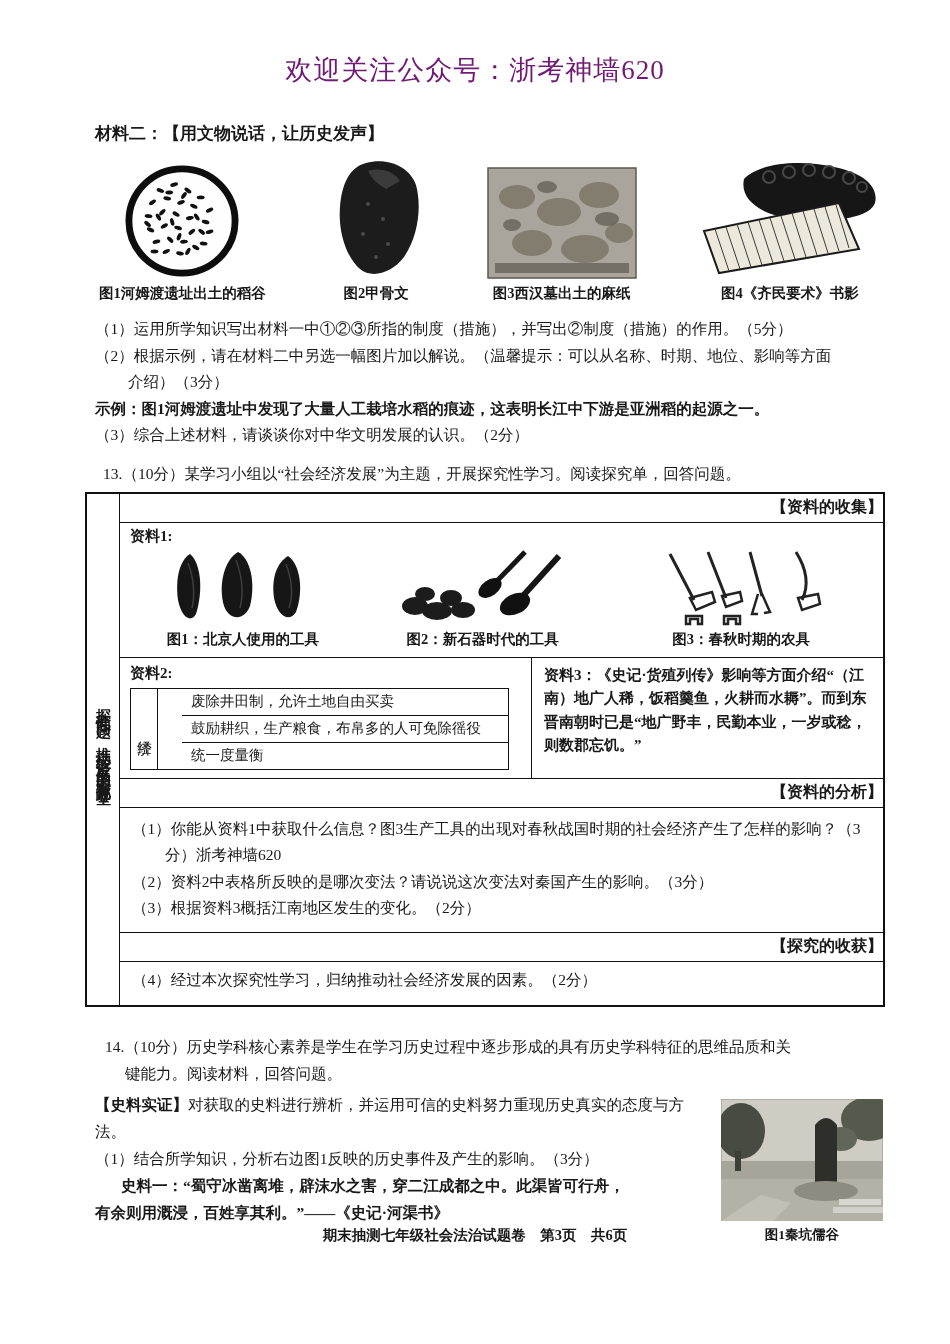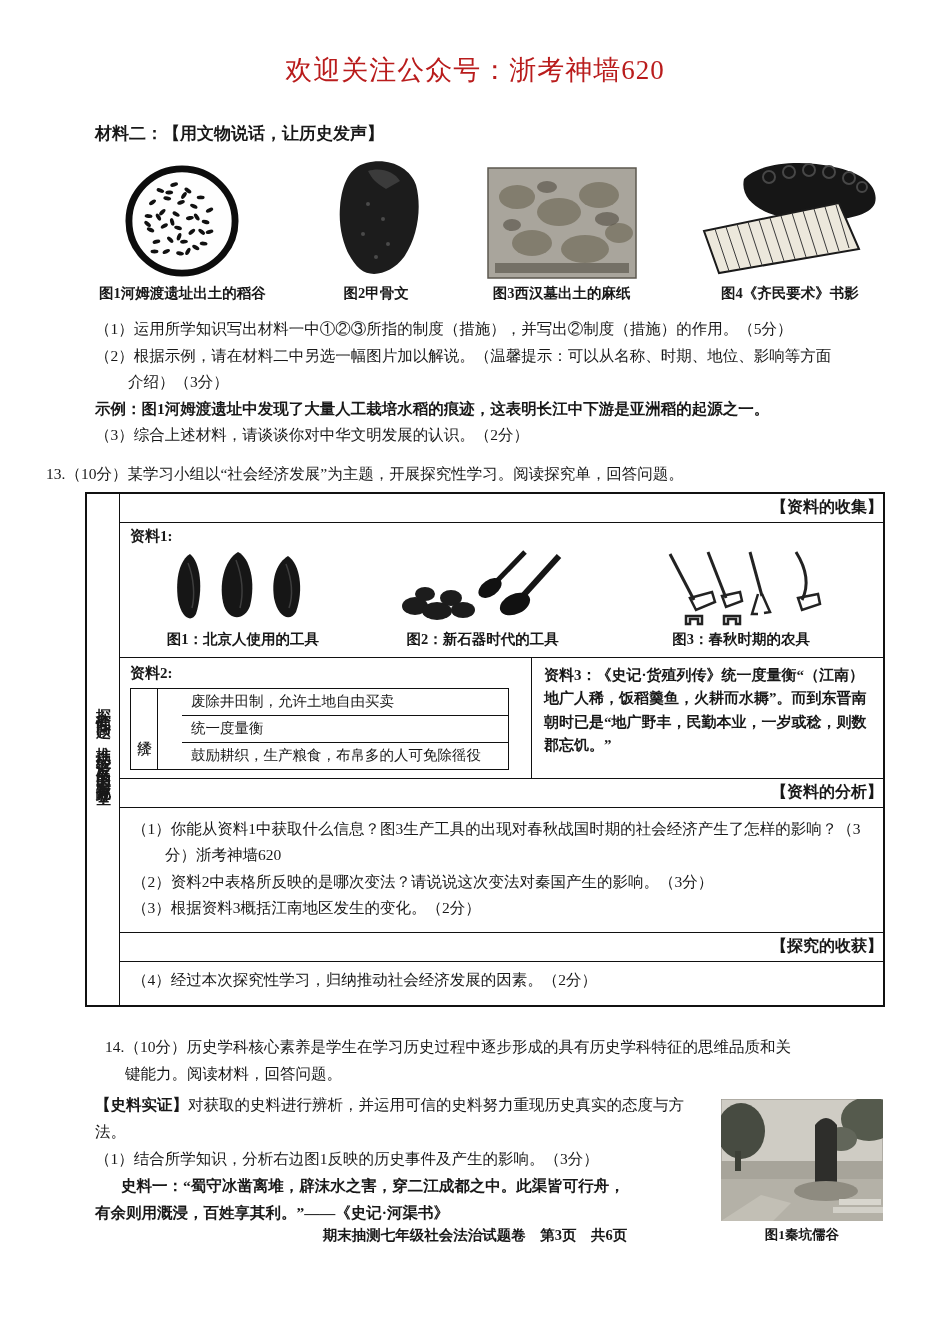--- a/index.html
+++ b/index.html
@@ -3,33 +3,33 @@
 <meta charset="utf-8">
 <style>
   * { margin:0; padding:0; box-sizing:border-box; }
   html,body { background:#ffffff; }
   .page {
     width:950px; height:1344px; background:#fff; position:relative;
     font-family:"Liberation Serif","DejaVu Serif",serif; color:#181818;
     overflow:hidden; margin:0 auto;
   }
   .header-red {
-    padding-top:52px; text-align:center; font-size:27px; color:#b91c1c;
+    padding-top:52px; text-align:center; font-size:27px; color:#701a75;
     letter-spacing:1px;
   }
   .content { margin:34px 65px 0 95px; }
   .bold { font-weight:bold; }
   .m2-heading { font-size:17px; font-weight:bold; margin-bottom:6px; }
   .figures-row { display:flex; justify-content:space-between; align-items:flex-end; padding:0 4px; height:152px; }
   .fig { display:flex; flex-direction:column; align-items:center; justify-content:flex-end; }
   .fig-caption { font-weight:bold; font-size:14.5px; margin-top:5px; white-space:nowrap; }
   .qblock { margin-top:13px; width:740px; }
   .qline { font-size:15.5px; line-height:26.5px; }
   .hang { padding-left:33px; text-indent:-33px; }
-  .q13stem { margin:15px 65px 7px 46px; font-size:15.5px; }
+  .q13stem { margin:15px 65px 7px 103px; font-size:15.5px; }
   
   .inq-table { margin-left:85px; width:800px; display:flex; border:2px solid #111; }
   .side-cell { width:33px; border-right:1.5px solid #111; display:flex; align-items:center; justify-content:center; }
   .side-label { writing-mode:vertical-rl; text-orientation:upright; font-size:15px; font-weight:bold; letter-spacing:4px; }
   .main-col { flex:1; display:flex; flex-direction:column; min-width:0; }
   .t-header { text-align:right; font-weight:bold; font-size:16px; padding:3px 0 4px; border-bottom:1.5px solid #111; }
   .t-z1 { border-bottom:1.5px solid #111; padding:4px 10px 8px; }
   .z1-label { font-weight:bold; font-size:15px; }
   .z1figs { display:flex; justify-content:space-around; align-items:flex-start; margin-top:2px; }
   .zfig { display:flex; flex-direction:column; align-items:center; }
@@ -259,26 +259,26 @@
         </div>
       </div>
 
       <div class="t-split">
         <div class="z2cell">
           <div class="z1-label">资料2:</div>
           <div class="econ-table">
             <div class="econ-head">经济</div>
             <div class="econ-rows">
               <div>废除井田制，允许土地自由买卖</div>
+              <div>鼓励耕织，生产粮食，布帛多的人可免除徭役</div>
               <div>统一度量衡</div>
-              <div>鼓励耕织，生产粮食，布帛多的人可免除徭役</div>
             </div>
           </div>
         </div>
-        <div class="z3cell">资料3：《史记·货殖列传》统一度量衡“（江南）地广人稀，饭稻羹鱼，火耕而水耨”。而到东晋南朝时已是“地广野丰，民勤本业，一岁或稔，则数郡忘饥。”</div>
+        <div class="z3cell">资料3：《史记·货殖列传》影响等方面介绍“（江南）地广人稀，饭稻羹鱼，火耕而水耨”。而到东晋南朝时已是“地广野丰，民勤本业，一岁或稔，则数郡忘饥。”</div>
       </div>
 
       <div class="t-header">【资料的分析】</div>
 
       <div class="t-analysis">
         <div class="qline hang">（1）你能从资料1中获取什么信息？图3生产工具的出现对春秋战国时期的社会经济产生了怎样的影响？（3分）浙考神墙620</div>
         <div class="qline hang">（2）资料2中表格所反映的是哪次变法？请说说这次变法对秦国产生的影响。（3分）</div>
         <div class="qline hang">（3）根据资料3概括江南地区发生的变化。（2分）</div>
       </div>
 

